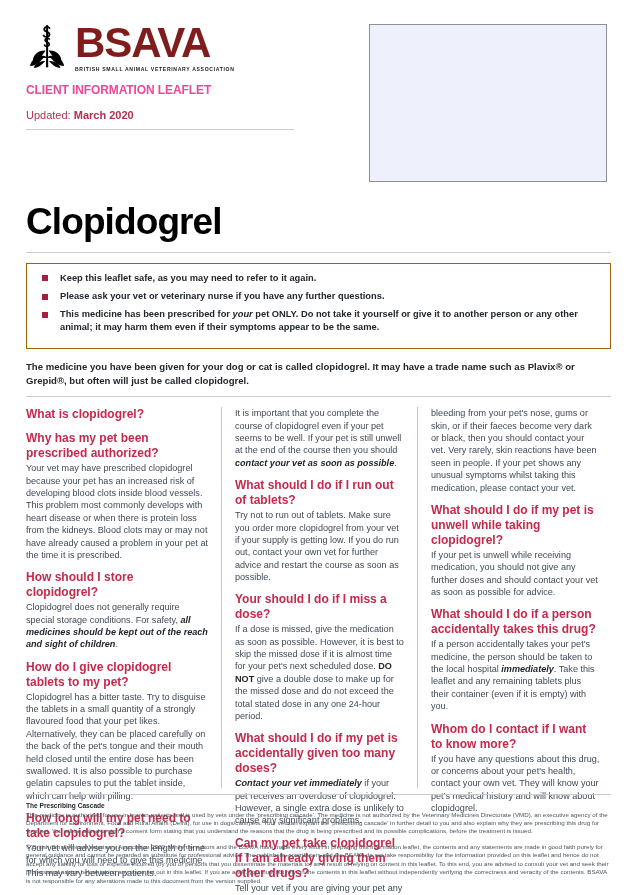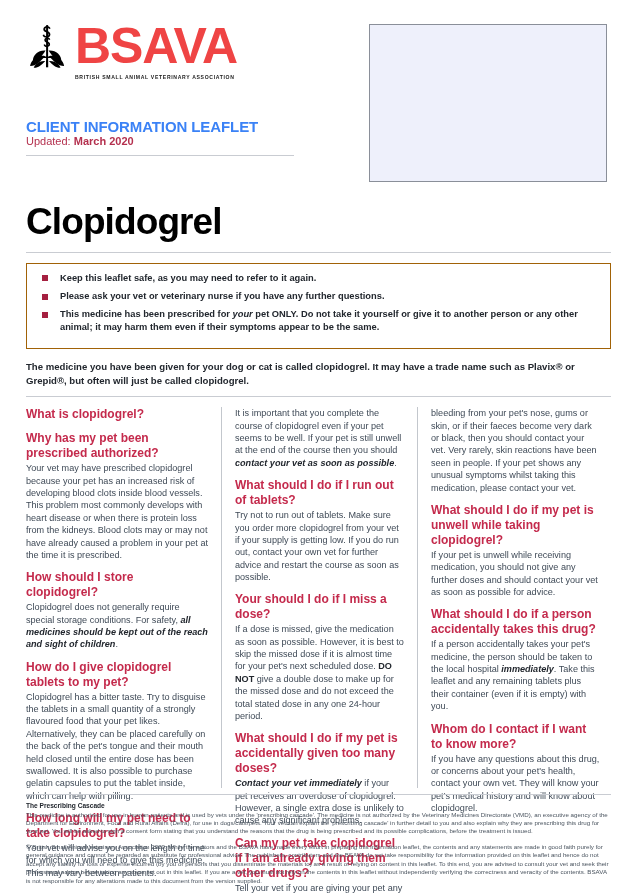--- a/index.html
+++ b/index.html
@@ -44,49 +44,49 @@
   .logo-mark {
     width: 42px;
     height: 46px;
     flex: 0 0 42px;
     margin-top: 1px;
   }
 
   .logo-text-wrap { padding-top: 1px; }
 
   .logo-word {
-    font-size: 50px;
+    font-size: 42px;
     font-weight: bold;
     letter-spacing: -1.1px;
-    color: #ef4444;
+    color: #7f1d1d;
     line-height: 0.95;
     font-family: "Liberation Sans", sans-serif;
   }
 
   .logo-sub {
     font-size: 5.1px;
     letter-spacing: 0.68px;
     color: #1a1a1a;
     font-weight: bold;
     margin-top: 3px;
     white-space: nowrap;
   }
 
   .cil-title {
-    font-size: 15px;
-    font-weight: bold;
-    color: #3b82f6;
+    font-size: 12px;
+    font-weight: bold;
+    color: #ec4899;
     letter-spacing: -0.1px;
-    margin-top: 38px;
+    margin-top: 11px;
   }
 
   .updated-line {
     font-size: 11px;
     color: #b4304e;
-    margin-top: 0;
+    margin-top: 12px;
   }
   .updated-line .upd-label { font-weight: normal; }
   .updated-line .upd-value { font-weight: bold; }
 
   .header-rule {
     border: 0;
     border-top: 1px solid #c9ccd2;
     margin-top: 8px;
     width: 268px;
   }

